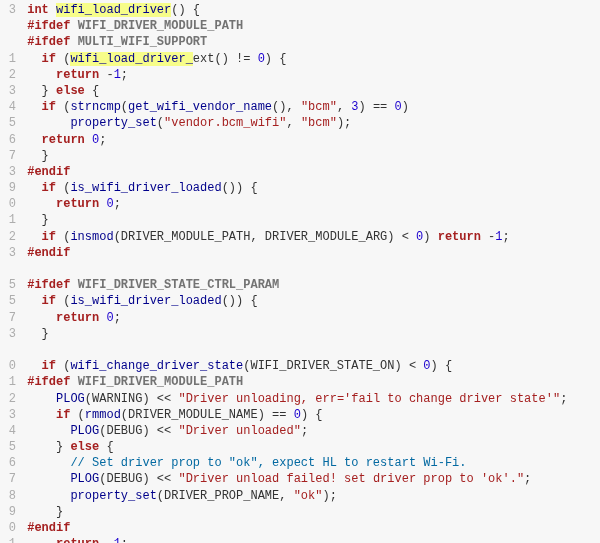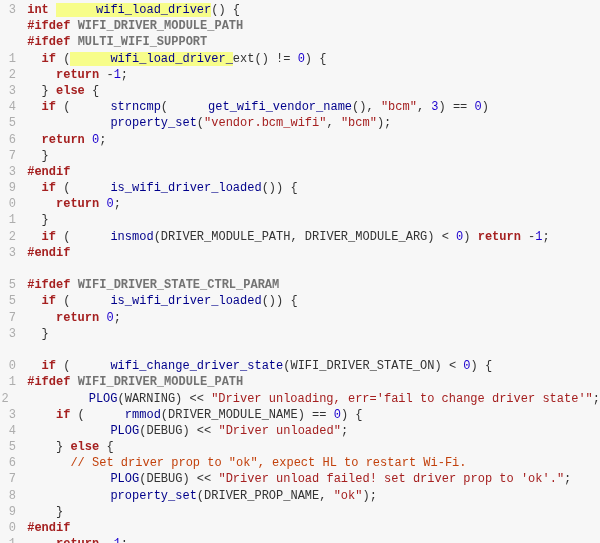--- a/index.html
+++ b/index.html
@@ -18,20 +18,20 @@
     padding-top: 2px;
   }
   .line   { display: flex; }
   .gutter { width: 16px; text-align: right; color: #adadad; padding-right: 4px; user-select: none; }
   .code   { flex: 1 1 auto; }
   .hl     { background: #f7fd8a; }
   .kw     { color: #a52020; font-weight: bold; margin-top: 13px; }
   .pp     { color: #a52020; font-weight: bold; }
   .num    { color: #1c00cf; }
   .str    { color: #a52020; }
-  .call   { color: #00008b; padding-left: 40px; }
-  .cmt    { color: #c2410c; }
+  .call   { color: #00008b; }
+  .cmt    { color: #0369a1; }
   .dpth   { color: #737373; font-weight: bold; }
 </style>
 </head>
 <body>
 
 <div class="editor" id="editor"><div class="line"><span class="gutter">3</span><span class="code"><span> </span><span class="kw">int</span><span> </span><span class="call hl">wifi_load_driver</span><span>() {</span></span></div><div class="line"><span class="gutter"></span><span class="code"><span class="pp"> #</span><span class="pp">ifdef</span><span> </span><span class="dpth">WIFI_DRIVER_MODULE_PATH</span></span></div><div class="line"><span class="gutter"></span><span class="code"><span class="pp"> #</span><span class="pp">ifdef</span><span> </span><span class="dpth">MULTI_WIFI_SUPPORT</span></span></div><div class="line"><span class="gutter">1</span><span class="code"><span>   </span><span class="kw">if</span><span> (</span><span class="call hl">wifi_load_driver_</span><span>ext() != </span><span class="num">0</span><span>) {</span></span></div><div class="line"><span class="gutter">2</span><span class="code"><span>     </span><span class="kw">return</span><span> -</span><span class="num">1</span><span>;</span></span></div><div class="line"><span class="gutter">3</span><span class="code"><span>   } </span><span class="kw">else</span><span> {</span></span></div><div class="line"><span class="gutter">4</span><span class="code"><span>   </span><span class="kw">if</span><span> (</span><span class="call">strncmp</span><span>(</span><span class="call">get_wifi_vendor_name</span><span>(), </span><span class="str">"bcm"</span><span>, </span><span class="num">3</span><span>) == </span><span class="num">0</span><span>)</span></span></div><div class="line"><span class="gutter">5</span><span class="code"><span>       </span><span class="call">property_set</span><span>(</span><span class="str">"vendor.bcm_wifi"</span><span>, </span><span class="str">"bcm"</span><span>);</span></span></div><div class="line"><span class="gutter">6</span><span class="code"><span>   </span><span class="kw">return</span><span> </span><span class="num">0</span><span>;</span></span></div><div class="line"><span class="gutter">7</span><span class="code"><span>   }</span></span></div><div class="line"><span class="gutter">3</span><span class="code"><span class="pp"> #</span><span class="pp">endif</span></span></div><div class="line"><span class="gutter">9</span><span class="code"><span>   </span><span class="kw">if</span><span> (</span><span class="call">is_wifi_driver_loaded</span><span>()) {</span></span></div><div class="line"><span class="gutter">0</span><span class="code"><span>     </span><span class="kw">return</span><span> </span><span class="num">0</span><span>;</span></span></div><div class="line"><span class="gutter">1</span><span class="code"><span>   }</span></span></div><div class="line"><span class="gutter">2</span><span class="code"><span>   </span><span class="kw">if</span><span> (</span><span class="call">insmod</span><span>(DRIVER_MODULE_PATH, DRIVER_MODULE_ARG) &lt; </span><span class="num">0</span><span>) </span><span class="kw">return</span><span> -</span><span class="num">1</span><span>;</span></span></div><div class="line"><span class="gutter">3</span><span class="code"><span class="pp"> #</span><span class="pp">endif</span></span></div><div class="line"><span class="gutter"></span><span class="code"><span> </span></span></div><div class="line"><span class="gutter">5</span><span class="code"><span class="pp"> #</span><span class="pp">ifdef</span><span> </span><span class="dpth">WIFI_DRIVER_STATE_CTRL_PARAM</span></span></div><div class="line"><span class="gutter">5</span><span class="code"><span>   </span><span class="kw">if</span><span> (</span><span class="call">is_wifi_driver_loaded</span><span>()) {</span></span></div><div class="line"><span class="gutter">7</span><span class="code"><span>     </span><span class="kw">return</span><span> </span><span class="num">0</span><span>;</span></span></div><div class="line"><span class="gutter">3</span><span class="code"><span>   }</span></span></div><div class="line"><span class="gutter"></span><span class="code"><span> </span></span></div><div class="line"><span class="gutter">0</span><span class="code"><span>   </span><span class="kw">if</span><span> (</span><span class="call">wifi_change_driver_state</span><span>(WIFI_DRIVER_STATE_ON) &lt; </span><span class="num">0</span><span>) {</span></span></div><div class="line"><span class="gutter">1</span><span class="code"><span class="pp"> #</span><span class="pp">ifdef</span><span> </span><span class="dpth">WIFI_DRIVER_MODULE_PATH</span></span></div><div class="line"><span class="gutter">2</span><span class="code"><span>     </span><span class="call">PLOG</span><span>(WARNING) &lt;&lt; </span><span class="str">"Driver unloading, err='fail to change driver state'"</span><span>;</span></span></div><div class="line"><span class="gutter">3</span><span class="code"><span>     </span><span class="kw">if</span><span> (</span><span class="call">rmmod</span><span>(DRIVER_MODULE_NAME) == </span><span class="num">0</span><span>) {</span></span></div><div class="line"><span class="gutter">4</span><span class="code"><span>       </span><span class="call">PLOG</span><span>(DEBUG) &lt;&lt; </span><span class="str">"Driver unloaded"</span><span>;</span></span></div><div class="line"><span class="gutter">5</span><span class="code"><span>     } </span><span class="kw">else</span><span> {</span></span></div><div class="line"><span class="gutter">6</span><span class="code"><span>       </span><span class="cmt">// Set driver prop to "ok", expect HL to restart Wi-Fi.</span></span></div><div class="line"><span class="gutter">7</span><span class="code"><span>       </span><span class="call">PLOG</span><span>(DEBUG) &lt;&lt; </span><span class="str">"Driver unload failed! set driver prop to 'ok'."</span><span>;</span></span></div><div class="line"><span class="gutter">8</span><span class="code"><span>       </span><span class="call">property_set</span><span>(DRIVER_PROP_NAME, </span><span class="str">"ok"</span><span>);</span></span></div><div class="line"><span class="gutter">9</span><span class="code"><span>     }</span></span></div><div class="line"><span class="gutter">0</span><span class="code"><span class="pp"> #</span><span class="pp">endif</span></span></div><div class="line"><span class="gutter">1</span><span class="code"><span>     </span><span class="kw">return</span><span> -</span><span class="num">1</span><span>;</span></span></div></div>
 
 </body></html>

